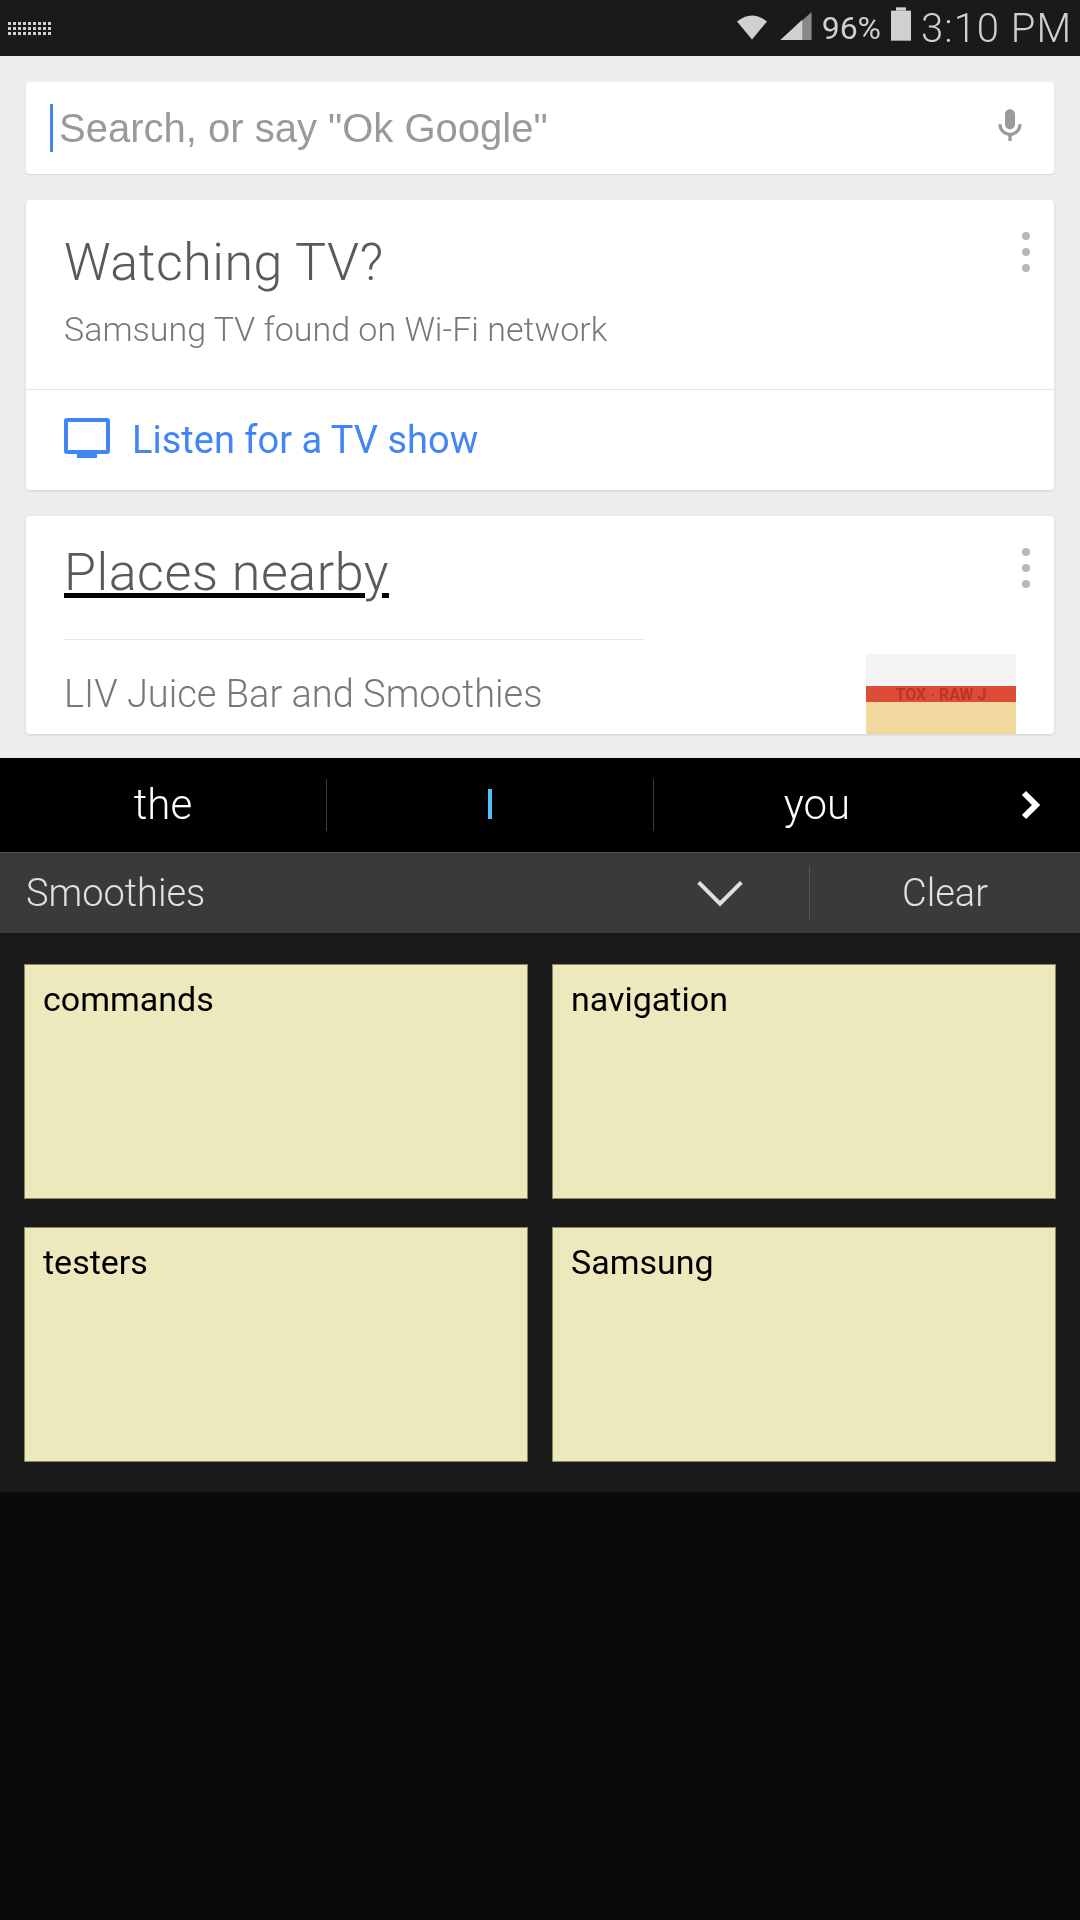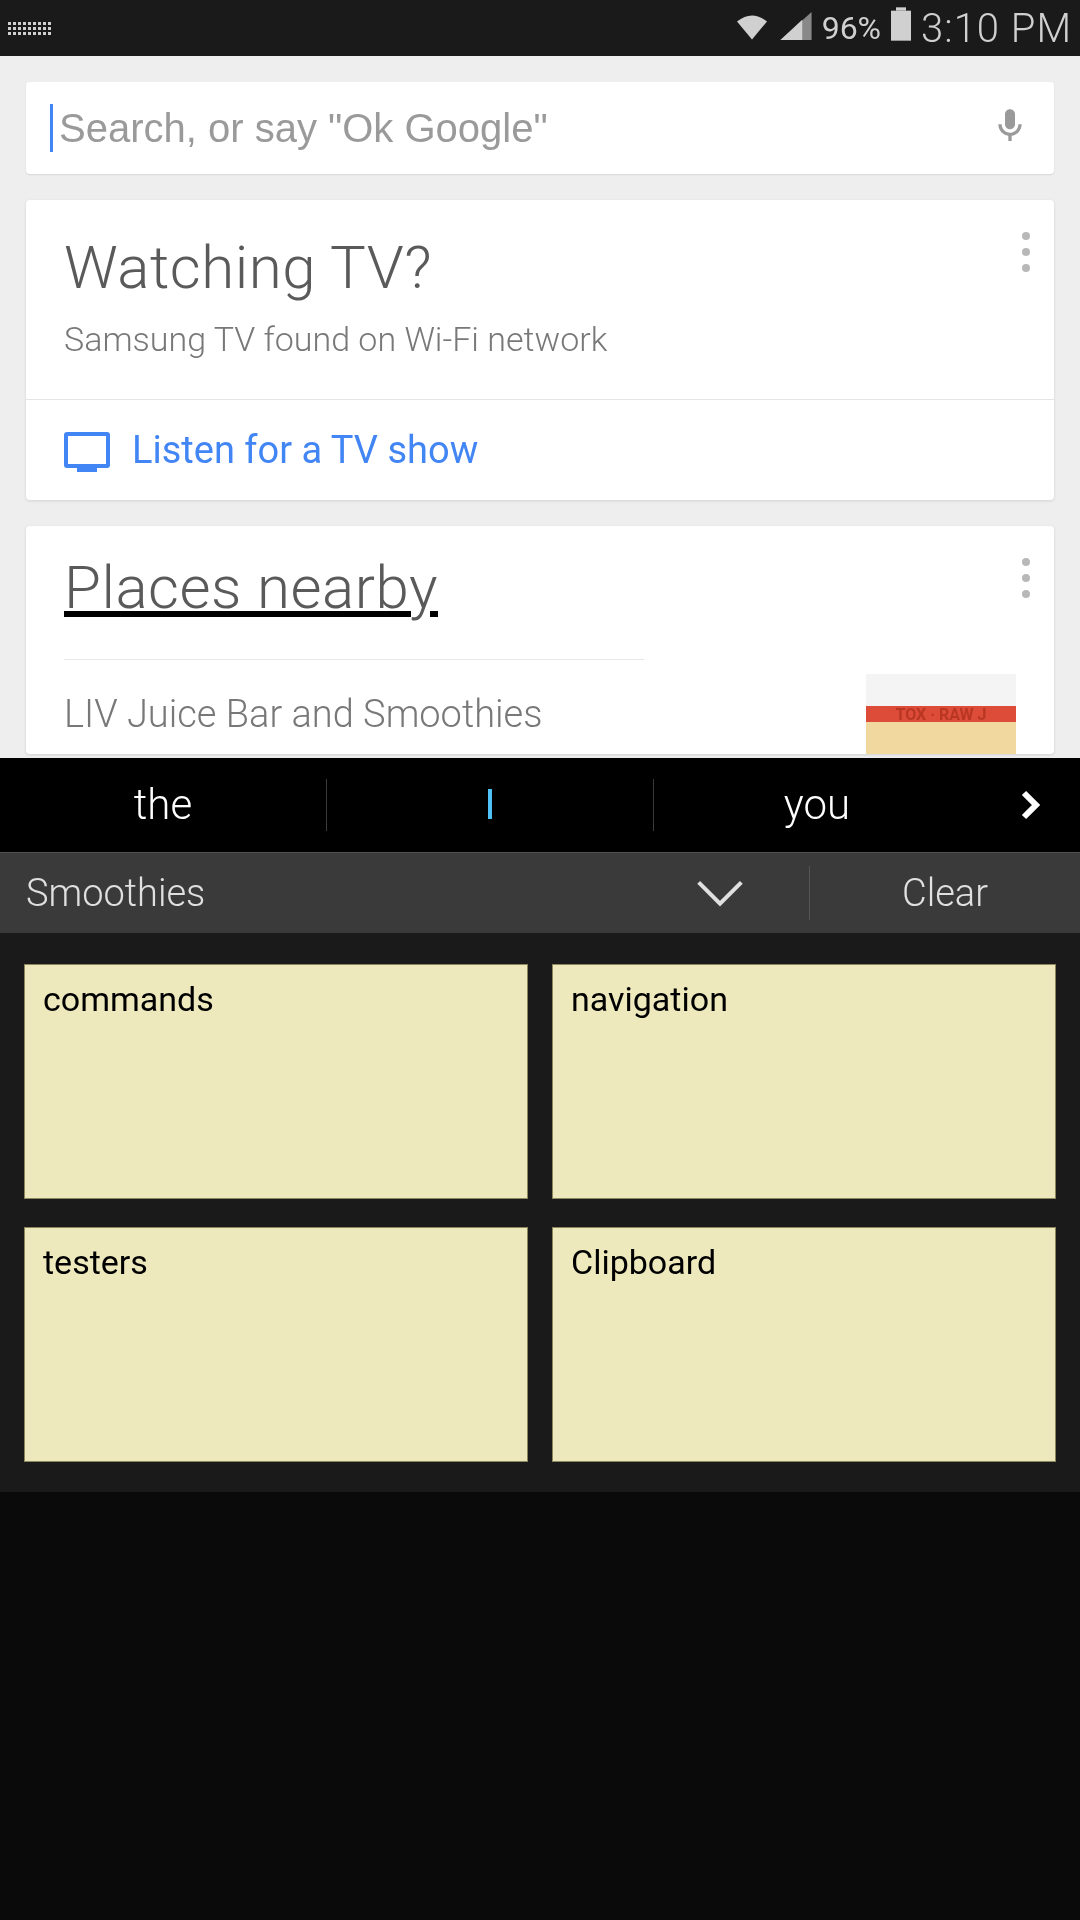--- a/index.html
+++ b/index.html
@@ -94,21 +94,21 @@
       background: #fff;
       border-radius: 4px;
       margin-top: 26px;
       box-shadow: 0 1px 3px rgba(0,0,0,0.12);
     }
     .card-body {
       padding: 32px 38px 40px;
       position: relative;
     }
     .card-title {
-      font-size: 60px;
+      font-size: 52px;
       font-weight: 300;
       color: #5a5a5a;
       letter-spacing: 0.5px;
     }
     .card-subtitle {
       font-size: 34px;
       font-weight: 300;
       color: #787878;
       margin-top: 16px;
     }
@@ -123,21 +123,21 @@
     .card-menu span {
       width: 8px;
       height: 8px;
       background: #b8b8b8;
       border-radius: 50%;
     }
     .card-action {
       border-top: 1px solid #e4e4e4;
       padding: 28px 38px;
       display: flex;
-      align-items: center;
+      align-items: flex-start;
       gap: 22px;
     }
     .tv-icon {
       width: 46px;
       height: 36px;
       border: 4px solid #4285f4;
       border-radius: 3px;
       position: relative;
     }
     .tv-icon::after {
@@ -399,15 +399,15 @@
       <svg viewBox="0 0 40 24">
           <polyline points="4,4 20,20 36,4"></polyline>
         </svg>
     </div>
     <div class="clipboard-clear">Clear</div>
   </div>
   <div class="clip-grid">
     <div class="clip-item">commands</div>
     <div class="clip-item">navigation</div>
     <div class="clip-item">testers</div>
-    <div class="clip-item">Clipboard</div>
+    <div class="clip-item">Samsung</div>
   </div>
 </div>
 
 </body></html>

